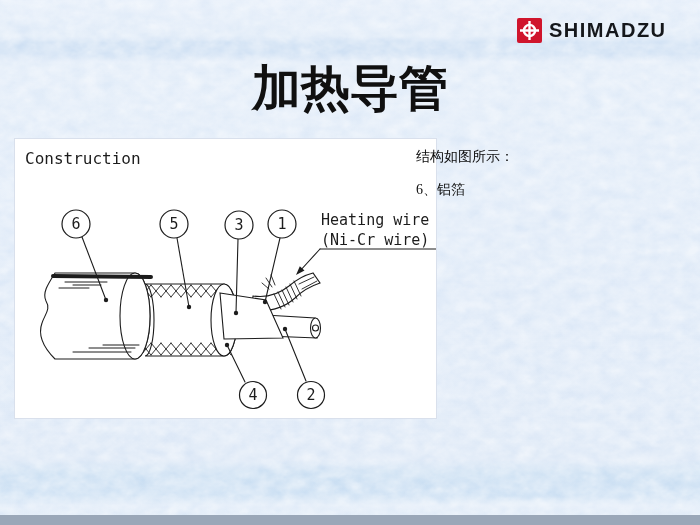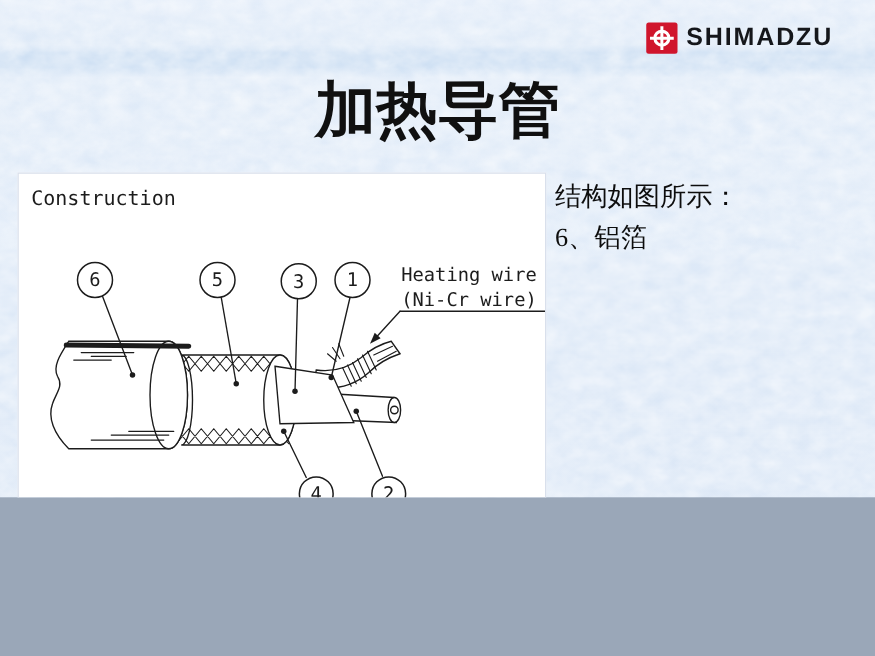--- a/index.html
+++ b/index.html
@@ -1,33 +1,33 @@
 <!DOCTYPE html>
 <html><head>
 <meta charset="utf-8">
 <style>
   html,body{margin:0;padding:0;background:#9aa7b8;}
   .slide{
-    position:relative;width:700px;height:398px;overflow:hidden;
+    position:relative;width:700px;height:515px;overflow:hidden;
     font-family:"Liberation Serif","DejaVu Serif",serif;
     background:linear-gradient(to bottom,
       #e2ecf9 0px,#dde9f7 36px,#cddff3 42px,#cddff3 54px,#e0ebf8 62px,
       #dce8f7 300px,#dbe7f6 460px,#c9def2 474px,#cbdff3 495px,
       #e0ebf8 505px,#d6e5f5 525px);
   }
   .texture{position:absolute;inset:0;pointer-events:none;}
   .logo{position:absolute;top:18px;left:517px;display:flex;align-items:center;gap:7px;}
   .logo-mark{width:25px;height:25px;background:#d0152c;border-radius:2px;display:flex;align-items:center;justify-content:center;}
   .logo-text{font-family:"Liberation Sans","DejaVu Sans",sans-serif;font-weight:bold;font-size:20px;letter-spacing:1.5px;color:#15171b;line-height:25px;}
   .title{position:absolute;top:56px;left:0;width:700px;text-align:center;
     font-size:49px;font-weight:bold;color:#101010;}
   .panel{position:absolute;left:14px;top:138px;width:423px;height:281px;
     background:#ffffff;border:1px solid #d9e0ec;box-sizing:border-box;}
   .panel svg{display:block;width:100%;height:100%;}
-  .legend{position:absolute;left:444px;top:140px;width:252px;color:#0d0d0d;font-size:21px;}
+  .legend{position:absolute;left:416px;top:140px;width:252px;color:#0d0d0d;font-size:14px;}
   .legend-heading{line-height:34px;white-space:nowrap;}
   .legend ul{list-style:none;margin:0;padding:0;}
   .legend li{line-height:32px;white-space:nowrap;}
   .diag-text{font-family:"DejaVu Sans Mono","Liberation Mono",monospace;fill:#1c1c1c;}
 </style>
 </head>
 <body>
 
 <div class="slide">
 

